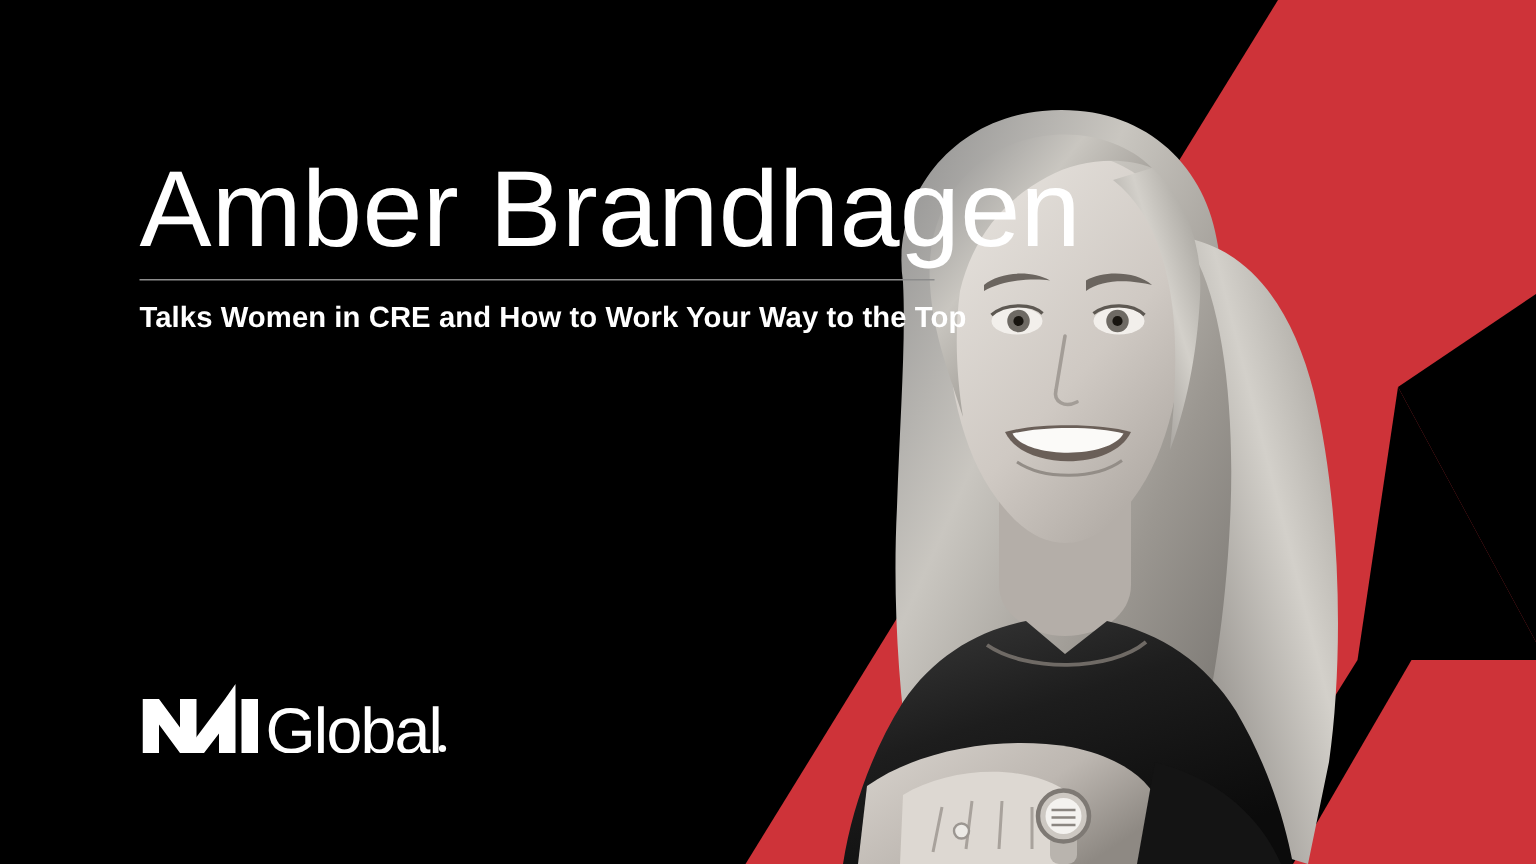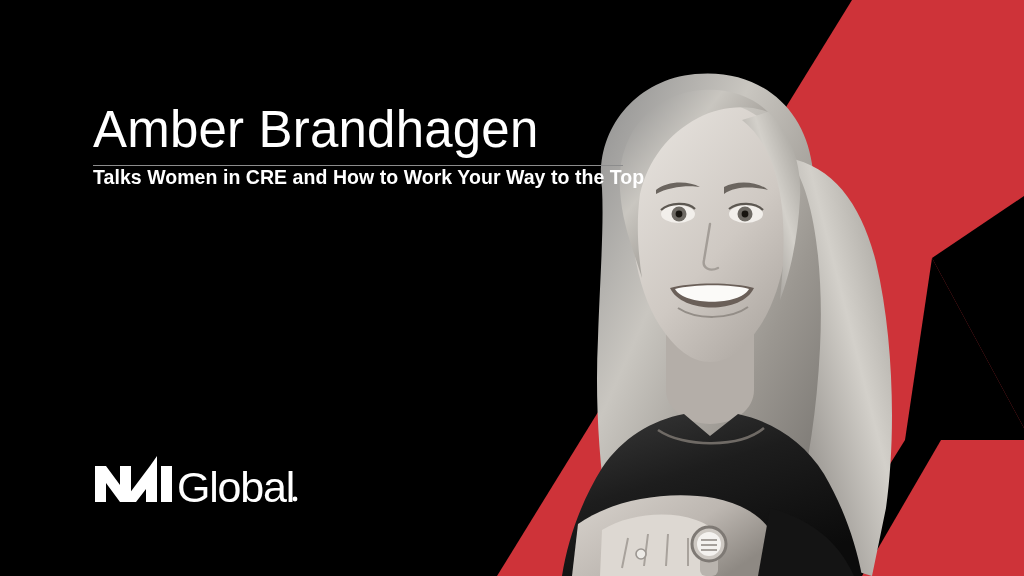--- a/index.html
+++ b/index.html
@@ -35,33 +35,34 @@
   }
   .portrait-svg { display:block; width:100%; height:100%; }
 
   
   .text-block {
     position:absolute;
     left:93px; top:104px;
     width:540px;
   }
   .headline {
-    font-size:51px;
+    font-size:72px;
     line-height:1.02;
     font-weight:300;
     letter-spacing:0.2px;
     color:#ffffff;
     white-space:nowrap;
   }
   .rule {
     margin-top:9px;
     width:530px; height:1px;
     background:#8c8c8c;
   }
   .subhead {
+    margin-top:14px;
     font-size:19.5px;
     font-weight:700;
     letter-spacing:0.05px;
     color:#ffffff;
     white-space:nowrap;
   }
 
   
   .logo {
     position:absolute;

